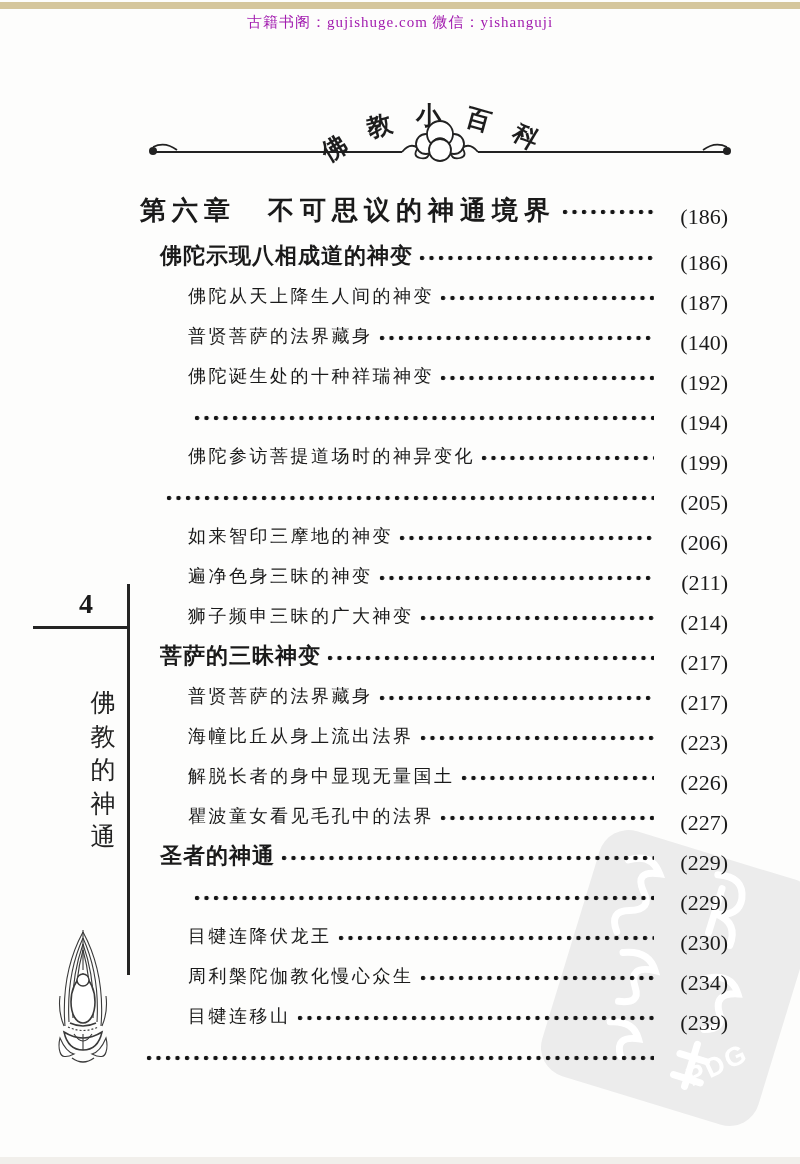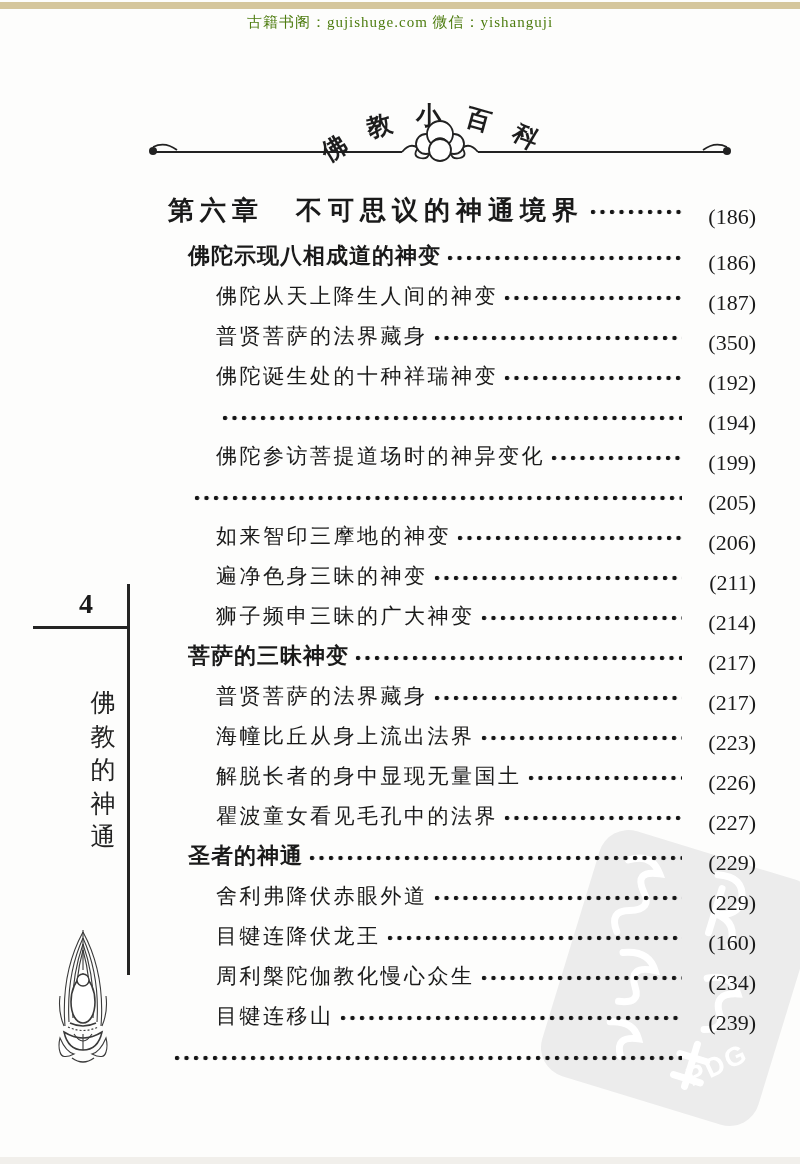--- a/index.html
+++ b/index.html
@@ -9,50 +9,50 @@
     font-family:"Liberation Serif","DejaVu Serif",serif;
     color:#1a1a1a;
   }
   .top-bar{
     position:absolute;left:0;top:2px;width:800px;height:7px;
     background:#d5c69c;
   }
   .notice{
     position:absolute;left:0;top:13px;width:800px;height:22px;
     text-align:center;font-size:15px;letter-spacing:1px;
-    color:#4d7c0f;
+    color:#a21caf;
     font-family:"Liberation Serif","DejaVu Serif",serif;
   }
   .banner{
     position:absolute;left:140px;top:82px;width:600px;height:95px;
   }
   .banner svg{display:block;}
   .arc-title-text{
     font-family:"Liberation Serif","DejaVu Serif",serif;
     font-size:25px;font-weight:bold;fill:#1d1d1d;letter-spacing:23px;
   }
   
   .toc{
-    position:absolute;left:168px;top:186px;width:588px;z-index:2;
+    position:absolute;left:140px;top:186px;width:588px;z-index:2;
   }
   .toc-row{
     display:flex;align-items:center;height:40px;
   }
   .toc-row.chapter{height:48px;margin-bottom:2px;}
   .toc-title{white-space:nowrap;}
   .chapter .toc-title{
     font-size:26px;font-weight:bold;letter-spacing:6px;
     font-family:"Liberation Serif","DejaVu Serif",serif;
   }
   .lvl1 .toc-title{
     font-size:22px;font-weight:600;letter-spacing:1px;
     font-family:"Liberation Sans","DejaVu Sans",sans-serif;
   }
   .lvl2 .toc-title{
-    font-size:21px;letter-spacing:2.5px;
+    font-size:18px;letter-spacing:2.5px;
     font-family:Liberation Mono, monospace;
   }
   .lvl1{padding-left:20px;}
   .lvl2{padding-left:48px;}
   .leader{
     flex:1;height:8px;margin:4px 8px 0 6px;
     background-image:radial-gradient(circle at 3px 4px,#151515 1.9px,rgba(0,0,0,0) 2.6px);
     background-size:9.5px 8px;background-repeat:repeat-x;background-position:0 0;
   }
   .toc-page{
@@ -171,21 +171,21 @@
     <span class="toc-page">(186)</span>
   </div>
     <div class="toc-row lvl2">
     <span class="toc-title">佛陀从天上降生人间的神变</span>
     <span class="leader"></span>
     <span class="toc-page">(187)</span>
   </div>
     <div class="toc-row lvl2">
     <span class="toc-title">普贤菩萨的法界藏身</span>
     <span class="leader"></span>
-    <span class="toc-page">(350)</span>
+    <span class="toc-page">(140)</span>
   </div>
     <div class="toc-row lvl2">
     <span class="toc-title">佛陀诞生处的十种祥瑞神变</span>
     <span class="leader"></span>
     <span class="toc-page">(192)</span>
   </div>
     <div class="toc-row lvl2">
     <span class="leader"></span>
     <span class="toc-page">(194)</span>
   </div>
@@ -237,28 +237,27 @@
     <span class="toc-title">瞿波童女看见毛孔中的法界</span>
     <span class="leader"></span>
     <span class="toc-page">(227)</span>
   </div>
     <div class="toc-row lvl1">
     <span class="toc-title">圣者的神通</span>
     <span class="leader"></span>
     <span class="toc-page">(229)</span>
   </div>
     <div class="toc-row lvl2">
-    <span class="toc-title">舍利弗降伏赤眼外道</span>
     <span class="leader"></span>
     <span class="toc-page">(229)</span>
   </div>
     <div class="toc-row lvl2">
     <span class="toc-title">目犍连降伏龙王</span>
     <span class="leader"></span>
-    <span class="toc-page">(160)</span>
+    <span class="toc-page">(230)</span>
   </div>
     <div class="toc-row lvl2">
     <span class="toc-title">周利槃陀伽教化慢心众生</span>
     <span class="leader"></span>
     <span class="toc-page">(234)</span>
   </div>
     <div class="toc-row lvl2">
     <span class="toc-title">目犍连移山</span>
     <span class="leader"></span>
     <span class="toc-page">(239)</span>

